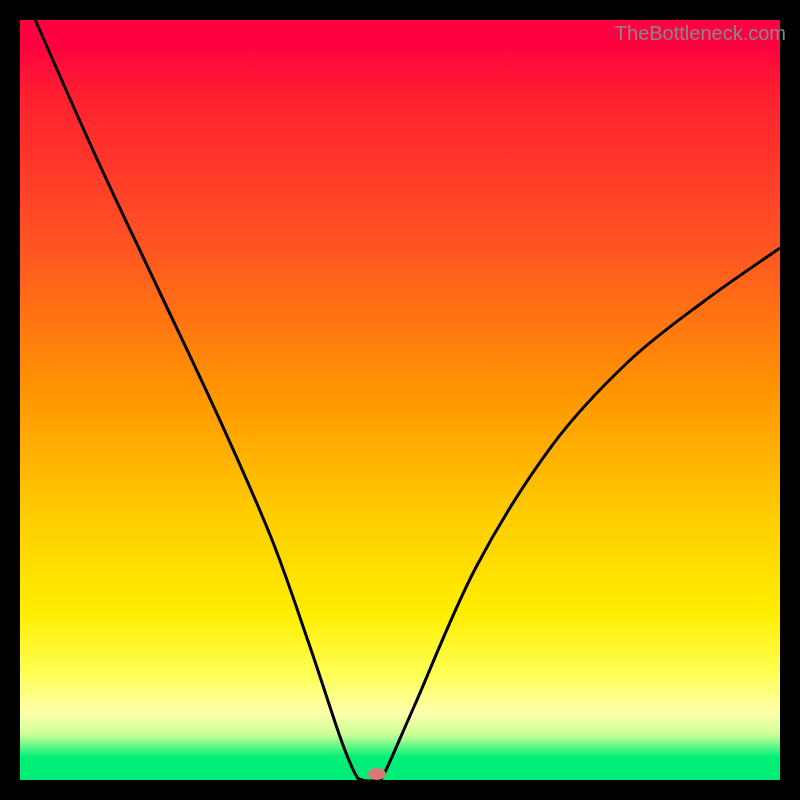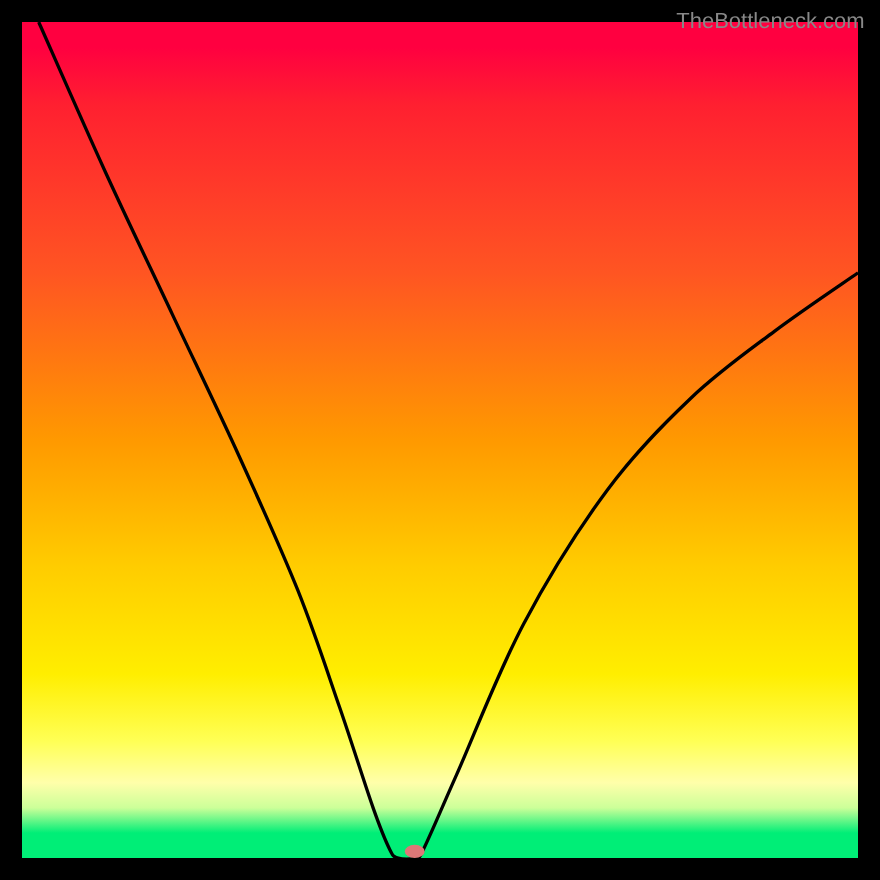--- a/index.html
+++ b/index.html
@@ -6,21 +6,21 @@
     margin: 0;
     padding: 0;
     width: 800px;
     height: 800px;
     background: #000;
     position: relative;
     font-family: Arial, sans-serif;
   }
   .watermark {
     position: absolute;
-    top: 8px;
+    top: 22px;
     right: 14px;
     color: #888;
     font-size: 20px;
     font-weight: normal;
     z-index: 10;
   }
   .plot-area {
     position: absolute;
     left: 20px;
     top: 20px;

